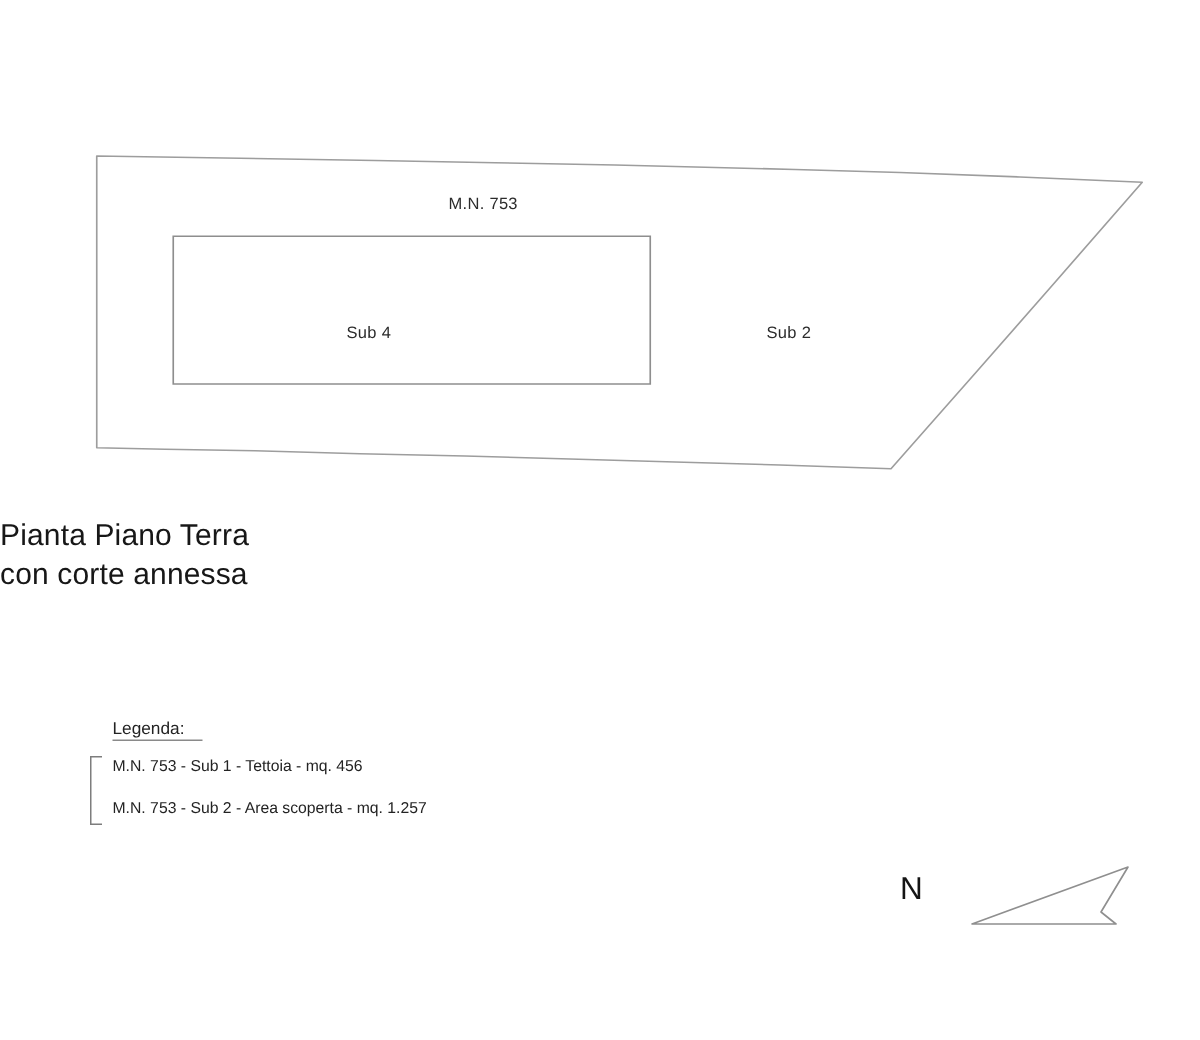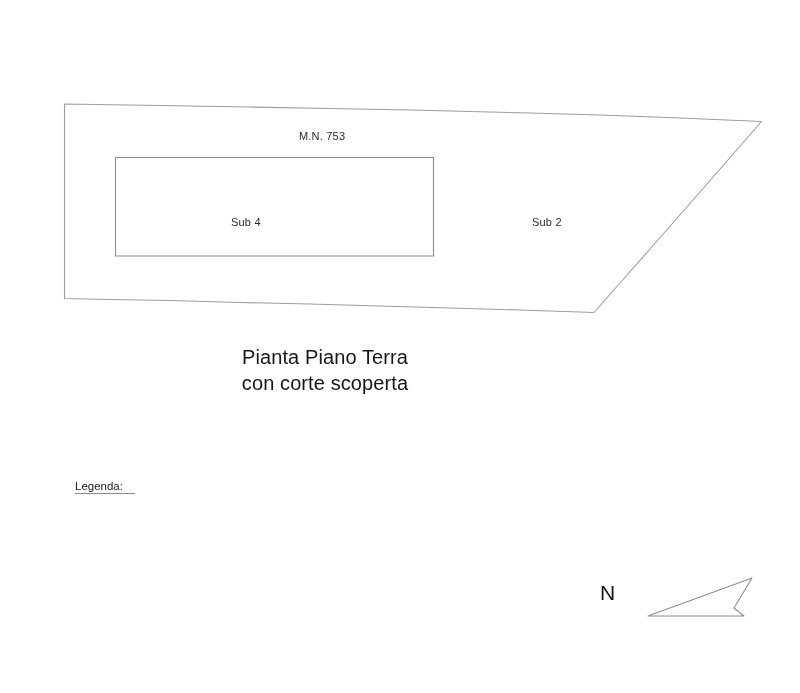--- a/index.html
+++ b/index.html
@@ -46,31 +46,30 @@
 
   #label-mn753 {
     left: 299px;
     top: 130px;
   }
   #label-sub1 {
     left: 231px;
     top: 216px;
   }
   #label-sub2 {
-    left: 532px;
+    left: 511px;
     top: 216px;
   }
 
   
   #plan-title {
     position: absolute;
     left: 0;
     top: 344px;
     width: 650px;
-    text-align: center;
     font-family: "Liberation Sans", sans-serif;
     font-size: 20px;
     line-height: 26px;
     color: #171717;
     letter-spacing: 0.1px;
   }
   #plan-title .title-line {
     display: block;
   }
 
@@ -173,26 +172,31 @@
 
   <div class="plan-label" id="label-mn753">M.N. 753</div>
 
   <div class="plan-label" id="label-sub1">Sub 4</div>
 
   <div class="plan-label" id="label-sub2">Sub 2</div>
 </div>
 
 <div id="plan-title">
   <span class="title-line">Pianta Piano Terra</span>
-  <span class="title-line">con corte scoperta</span>
+  <span class="title-line">con corte annessa</span>
 </div>
 
 <div id="legend-block">
   <div id="legend-heading">Legenda:</div>
 
+  <div id="legend-items">
+    <div id="legend-bracket"></div>
+    <div class="legend-item">M.N. 753 - Sub 1 - Tettoia - mq. 456</div>
+    <div class="legend-item">M.N. 753 - Sub 2 - Area scoperta - mq. 1.257</div>
+  </div>
 </div>
 
 <div id="north-indicator">
   <div id="north-letter">N</div>
   <svg id="north-arrow-svg" viewBox="0 0 112 52">
 
     <path d="M 2 44 L 106 6 L 88 36 L 98 44 Z" fill="none" stroke="#8f8f8f" stroke-width="1.1" stroke-linejoin="round" stroke-linecap="round"></path>
   </svg>
 </div>
 

